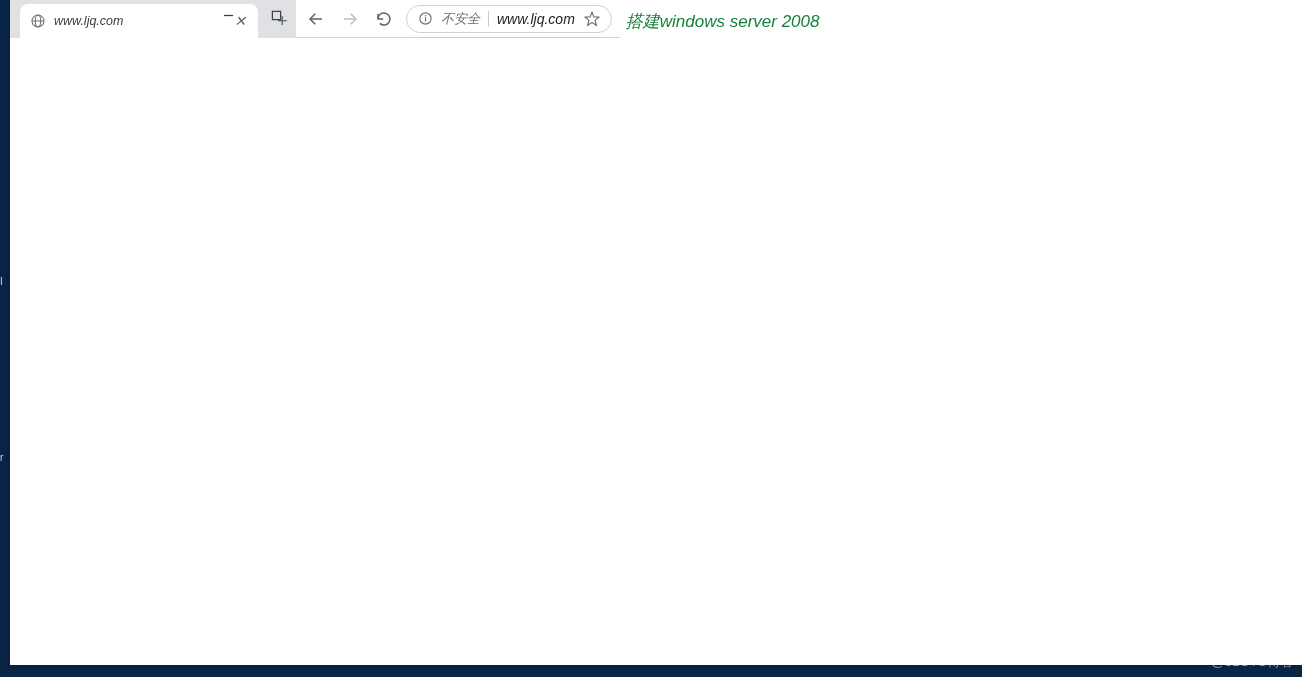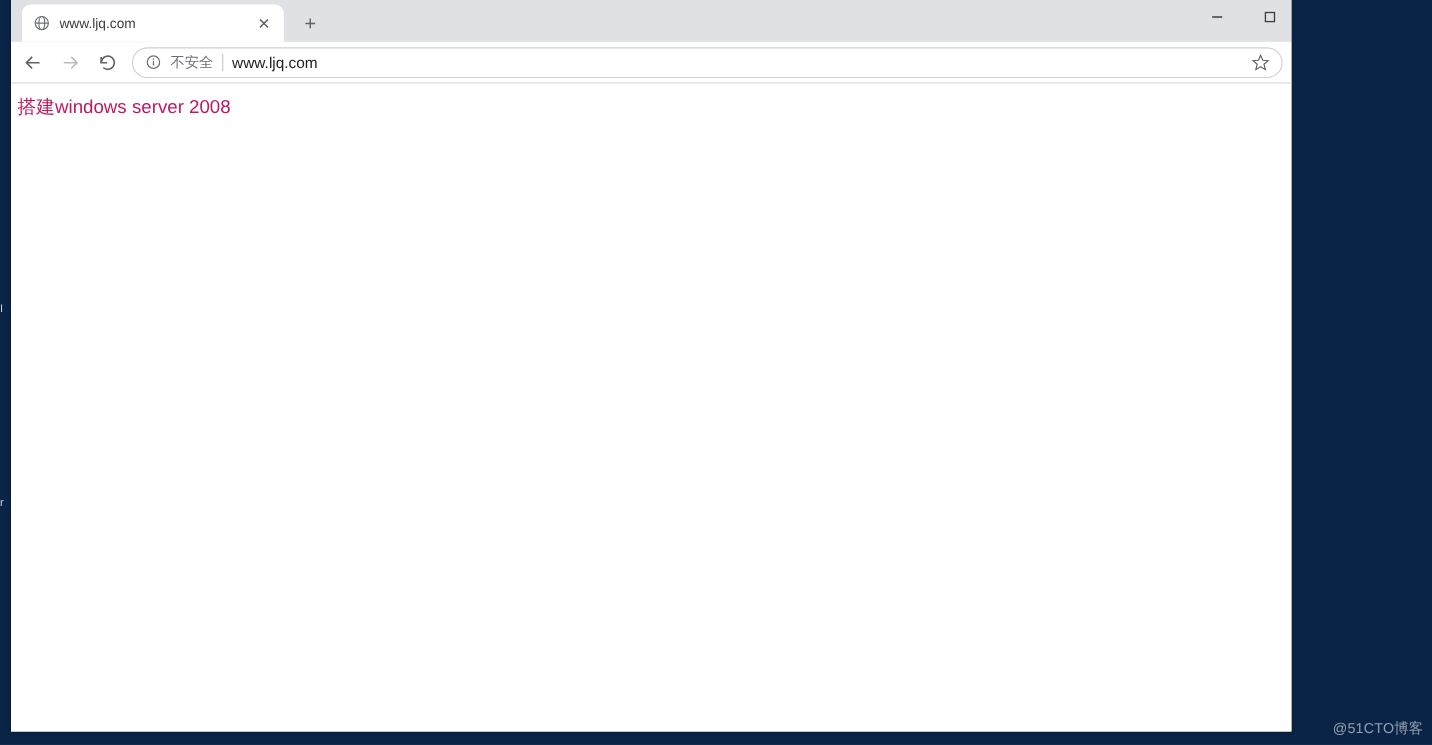--- a/index.html
+++ b/index.html
@@ -17,26 +17,27 @@
     .desktop-bg {
       width: 1302px;
       height: 677px;
       background: #0a2447;
       position: relative;
     }
     .browser-window {
       position: absolute;
       left: 10px;
       top: 0;
-      width: 1164px;
+      width: 1292px;
       height: 665px;
       background: #ffffff;
       display: flex;
-      flex-direction: column;
+      flex-direction: row;
       box-shadow: 0 0 4px rgba(0,0,0,.3);
+      font-style: italic;
     }
 
     
     .tab-strip {
       height: 38px;
       background: #dfe1e5;
       display: flex;
       align-items: flex-end;
       padding-left: 10px;
       position: relative;
@@ -165,21 +166,21 @@
       cursor:pointer;
     }
     .star svg{width:18px;height:18px;fill:none;stroke:currentColor;stroke-width:1.4;}
 
     
     .page {
       flex:1;
       background:#fff;
       padding: 10px 6px;
       font-size: 16px;
-      color:#be185d;
+      color:#15803d;
       overflow:auto;
     }
     .page-text{
       font-family: "Microsoft YaHei", "Segoe UI", Arial, sans-serif;
       font-size: 17px;
     }
 
     
     .watermark {
       position:absolute;

